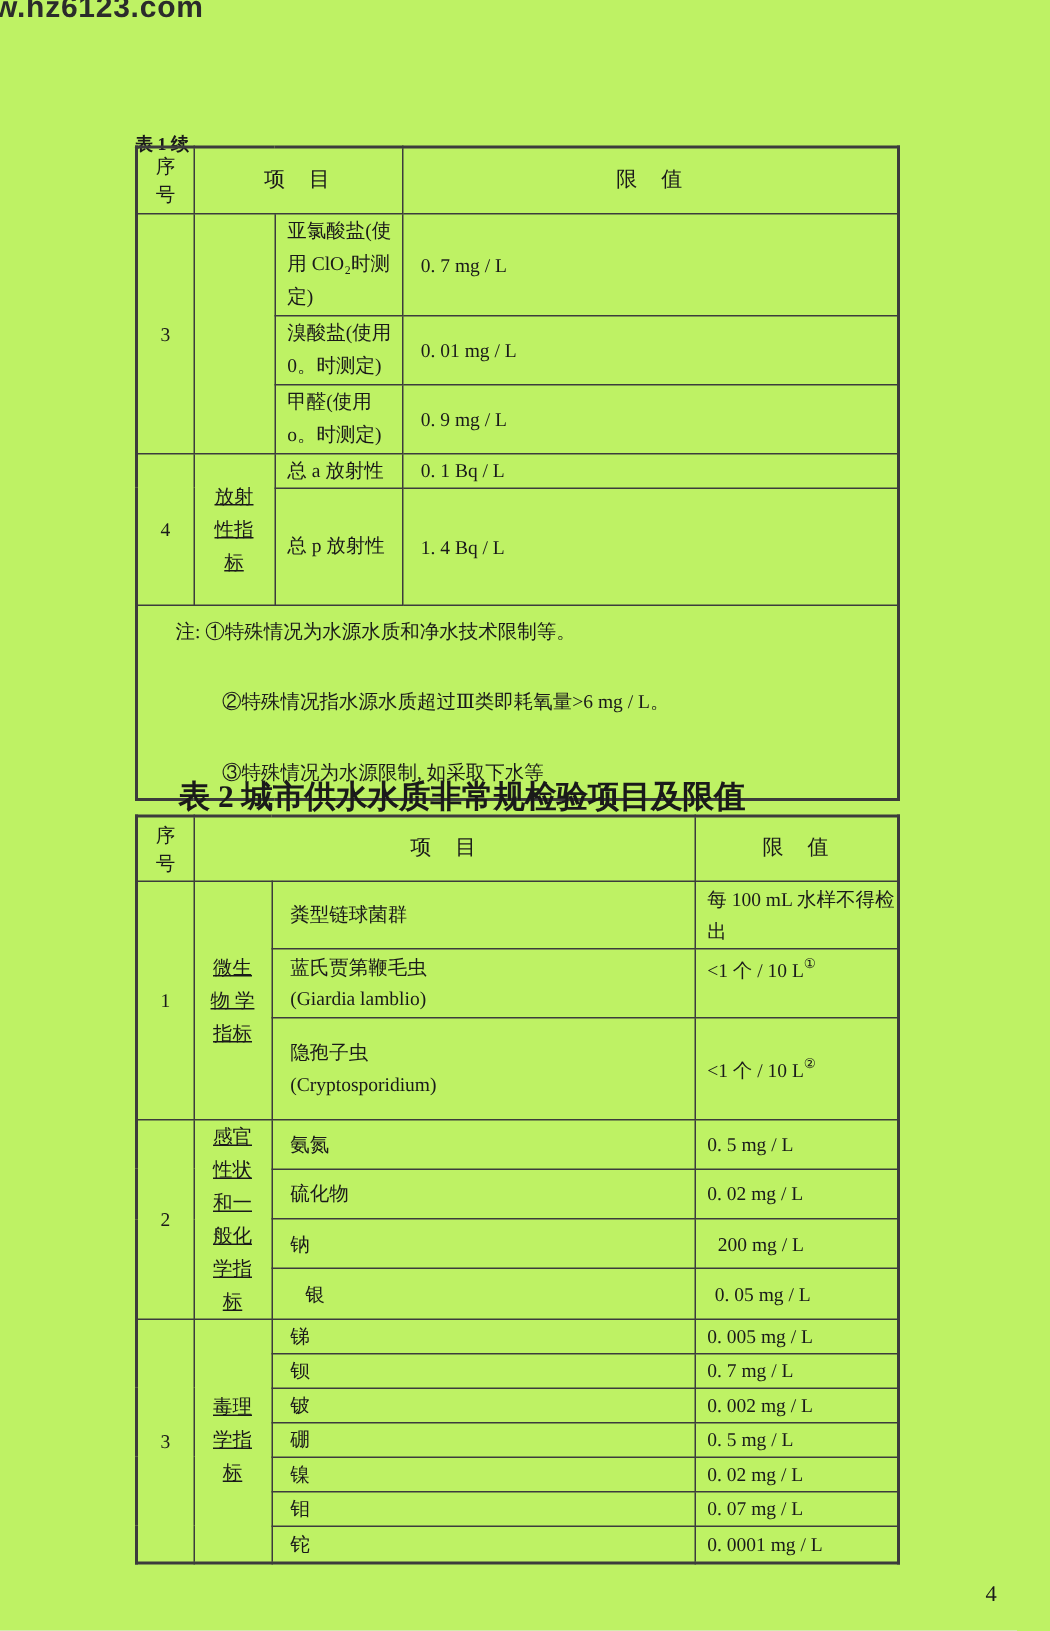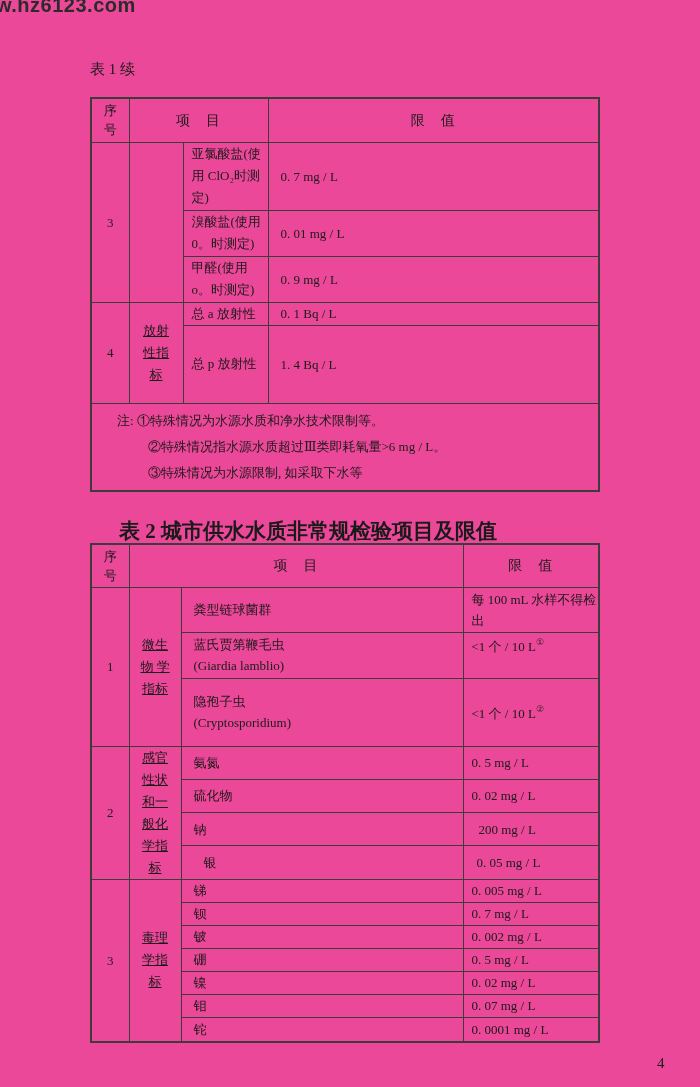--- a/index.html
+++ b/index.html
@@ -1,34 +1,35 @@
 <!DOCTYPE html>
 <html><head>
 <meta charset="utf-8">
 <style>
   * { margin:0; padding:0; box-sizing:border-box; }
   html,body { background:#e8e8e8; }
   .page {
     position:relative;
     width:700px; height:1087px;
     margin:0 auto;
-    background:#ec4899;
+    background:#bef264;
     font-family:"Liberation Serif","DejaVu Serif",serif;
     color:#1a1a1a;
     overflow:hidden;
   }
   .watermark {
     position:absolute; left:-4px; top:-6px;
     font-family:"Liberation Sans","DejaVu Sans",sans-serif;
     font-size:20px; font-weight:bold; color:#2b2b2b;
     letter-spacing:0.5px;
   }
   .caption1 {
-    position:absolute; left:90px; top:60px;
-    font-size:15px;
+    position:absolute; left:90px; top:88px;
+    font-size:12px;
+    font-weight:bold;
   }
   .heading422 {
     position:absolute; left:90px; top:491px;
     font-size:15px; font-weight:bold;
   }
   .caption2 {
     position:absolute; left:119px; top:517px;
     font-size:21px; font-weight:bold;
   }
   .pagenum {
@@ -61,21 +62,21 @@
   .t2 .limit { padding-left:8px; }
   .pl-item-extra { padding-left:22px !important; }
   .pl-limit-a { padding-left:15px !important; }
   .pl-limit-b { padding-left:13px !important; }
   .vtop { vertical-align:top; padding-top:0; }
   .sup { font-size:9px; vertical-align:super; position:relative; top:-1px; }
   .rh44{height:44px}.rh68{height:68px}.rh46{height:46px}.rh22{height:22px}
   .rh78{height:78px}.rh79{height:79px}.rh43{height:43px}.rh45{height:45px}
   .rh33{height:33px}.rh23{height:23px}.rh25{height:25px}
   .notes-cell { padding:4px 10px 4px 25px; line-height:26px; vertical-align:top; }
-  .note-indent { margin-left:31px; }
+  .note-indent { margin-left:31px;margin-top:21px; }
 </style>
 </head>
 <body>
 
 <div class="page">
 
   <div class="watermark">w.hz6123.com</div>
 
   <div class="caption1">表 1 续</div>
 

